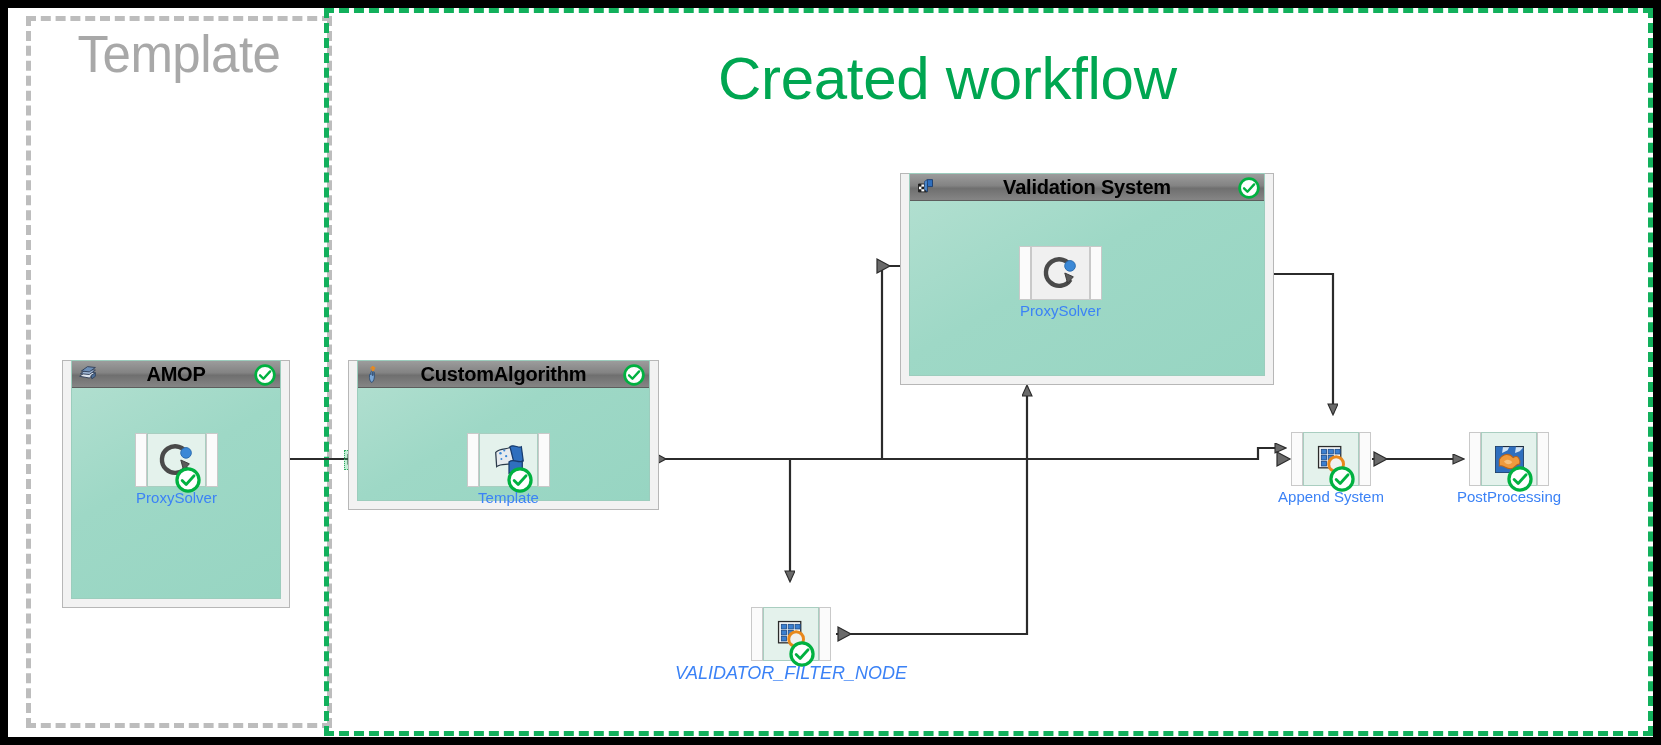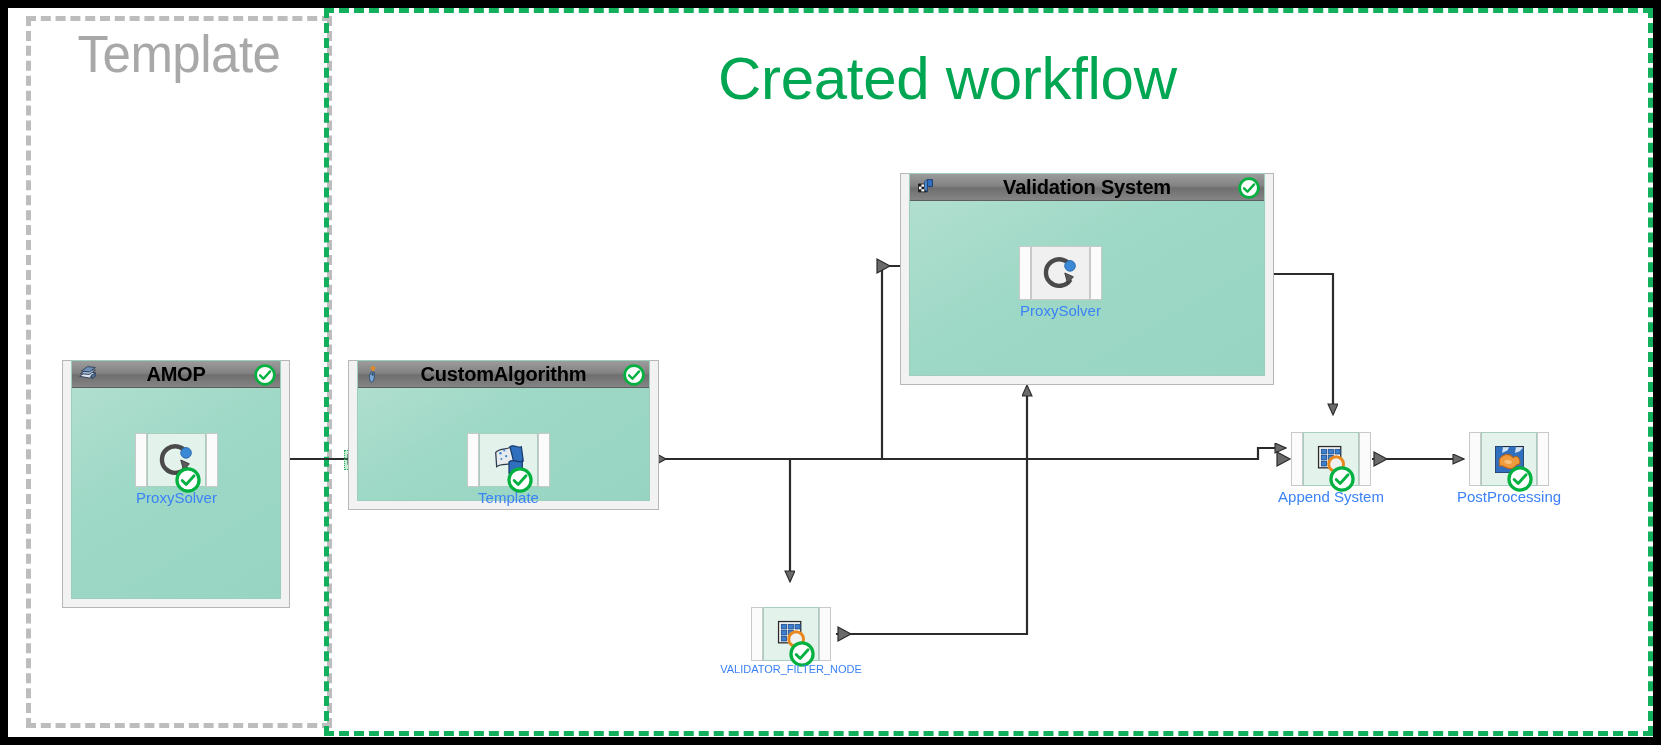--- a/index.html
+++ b/index.html
@@ -142,21 +142,22 @@
     position: absolute;
     top: 56px;
     left: 50%;
     transform: translateX(-50%);
     font-size: 15px;
     color: #3b82f6;
     white-space: nowrap;
     text-align: center;
   }
   .node-label.small {
-    font-size: 11px;
+    font-size: 18px;
+    font-style: italic;
   }
   .node-status {
     position: absolute;
     width: 26px; height: 26px;
     left: 50%;
     top: 34px;
     margin-left: -2px;
   }
 
   

